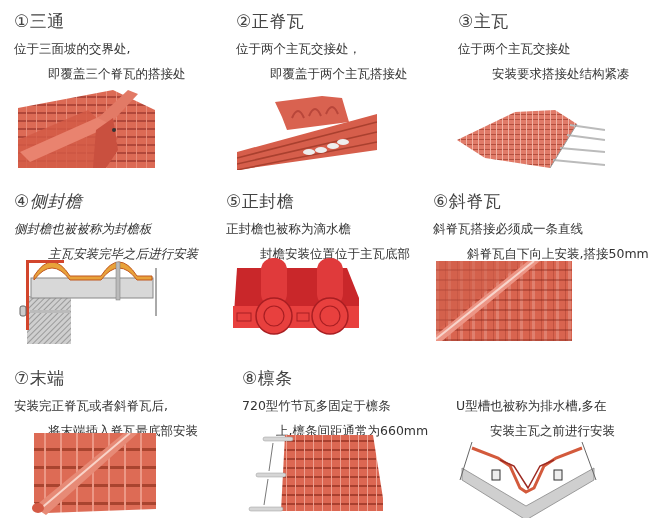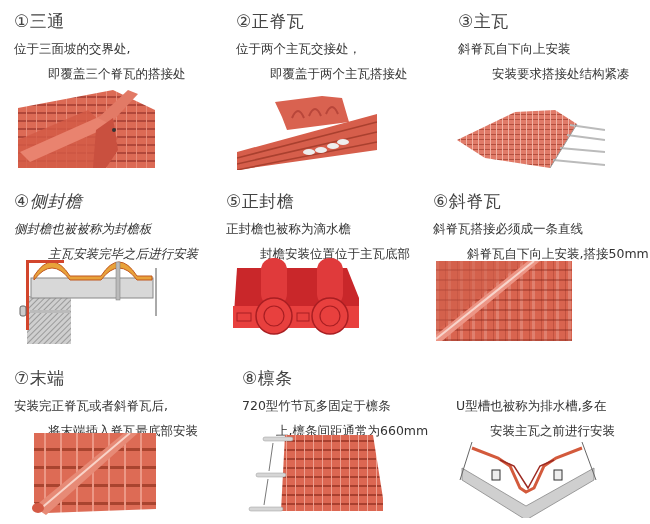--- a/index.html
+++ b/index.html
@@ -57,21 +57,21 @@
     <path d="M0,66 L140,30 M0,72 L140,40 M0,78 L140,50" stroke="#a9402f" stroke-width="1.5"></path>
     <ellipse cx="72" cy="60" rx="6" ry="3" fill="#eeeeee"></ellipse>
       <ellipse cx="84" cy="58" rx="6" ry="3" fill="#eeeeee"></ellipse>
       <ellipse cx="96" cy="54" rx="6" ry="3" fill="#eeeeee"></ellipse>
       <ellipse cx="106" cy="50" rx="6" ry="3" fill="#eeeeee"></ellipse>
   </svg>
 </div>
 
 <div class="cell" style="left:458px;top:0;">
   <div class="title"><span>③</span><span>主瓦</span></div>
-  <div class="line l1">斜脊瓦自下向上安装</div>
+  <div class="line l1">位于两个主瓦交接处</div>
   <div class="line l2">安装要求搭接处结构紧凑</div>
 </div>
 <div class="pic" style="left:455px;top:110px;width:150px;height:60px;">
   <svg width="150" height="60" viewBox="0 0 150 60">
     <defs>
       <pattern id="t3" width="6" height="5" patternUnits="userSpaceOnUse">
           <rect width="6" height="5" fill="#e07a68"></rect>
           <rect y="4" width="6" height="1" fill="#b2503f"></rect>
           <rect x="5" width="1" height="5" fill="#f2b2a4"></rect>
         </pattern>

